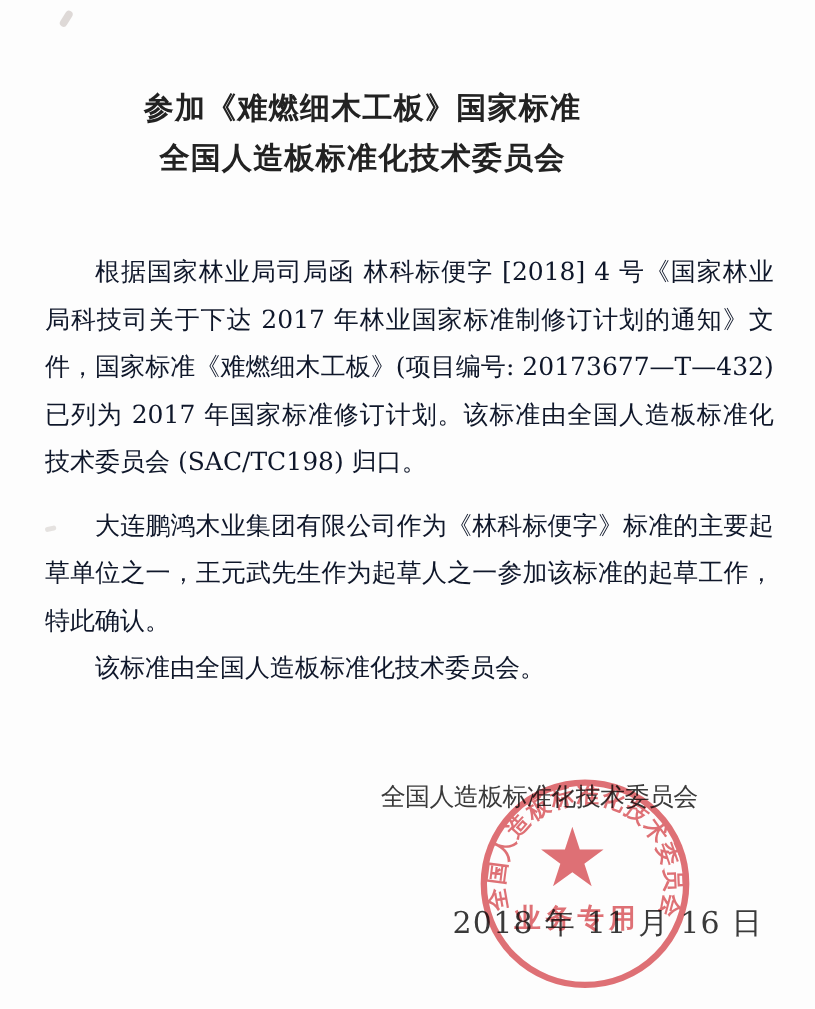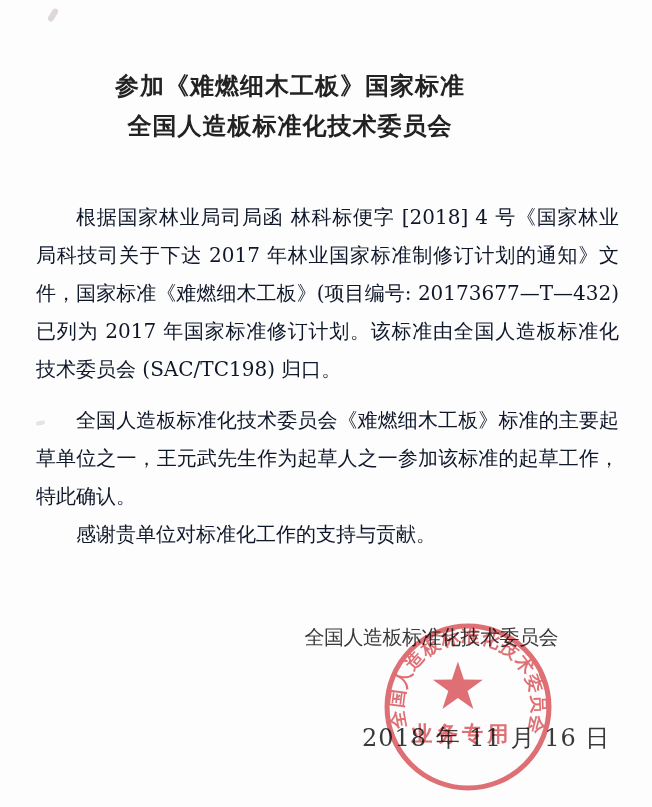--- a/index.html
+++ b/index.html
@@ -97,22 +97,22 @@
   <div class="speck-1"></div>
   <div class="speck-2"></div>
 
   <div class="title-block">
     <div>参加《难燃细木工板》国家标准</div>
     <div>全国人造板标准化技术委员会</div>
   </div>
 
   <div class="body-block">
     <p class="para-1">根据国家林业局司局函 林科标便字 [2018] 4 号《国家林业局科技司关于下达 2017 年林业国家标准制修订计划的通知》文件，国家标准《难燃细木工板》(项目编号: 20173677—T—432) 已列为 2017 年国家标准修订计划。该标准由全国人造板标准化技术委员会 (SAC/TC198) 归口。</p>
-    <p class="para-2">全国人造板标准化技术委员会《难燃细木工板》标准的主要起草单位之一，王元武先生作为起草人之一参加该标准的起草工作，特此确认。</p>
-    <p class="para-3">感谢贵单位对标准化工作的支持与贡献。</p>
+    <p class="para-2">大连鹏鸿木业集团有限公司作为《林科标便字》标准的主要起草单位之一，王元武先生作为起草人之一参加该标准的起草工作，特此确认。</p>
+    <p class="para-3">该标准由全国人造板标准化技术委员会。</p>
   </div>
 
   <div class="signature-line">全国人造板标准化技术委员会</div>
 
   <div class="date-line">2018 年 11 月 16 日</div>
 
   <svg class="stamp" viewBox="0 0 170 170" aria-hidden="true">
     <circle class="ring" cx="85" cy="85" r="80"></circle>
     <polygon class="star" points="75,40 80.9,57.9 99.7,58.0 84.5,69.1 90.3,87.0 75,76 59.7,87.0 65.5,69.1 50.3,58.0 69.1,57.9"></polygon>
     <defs>

